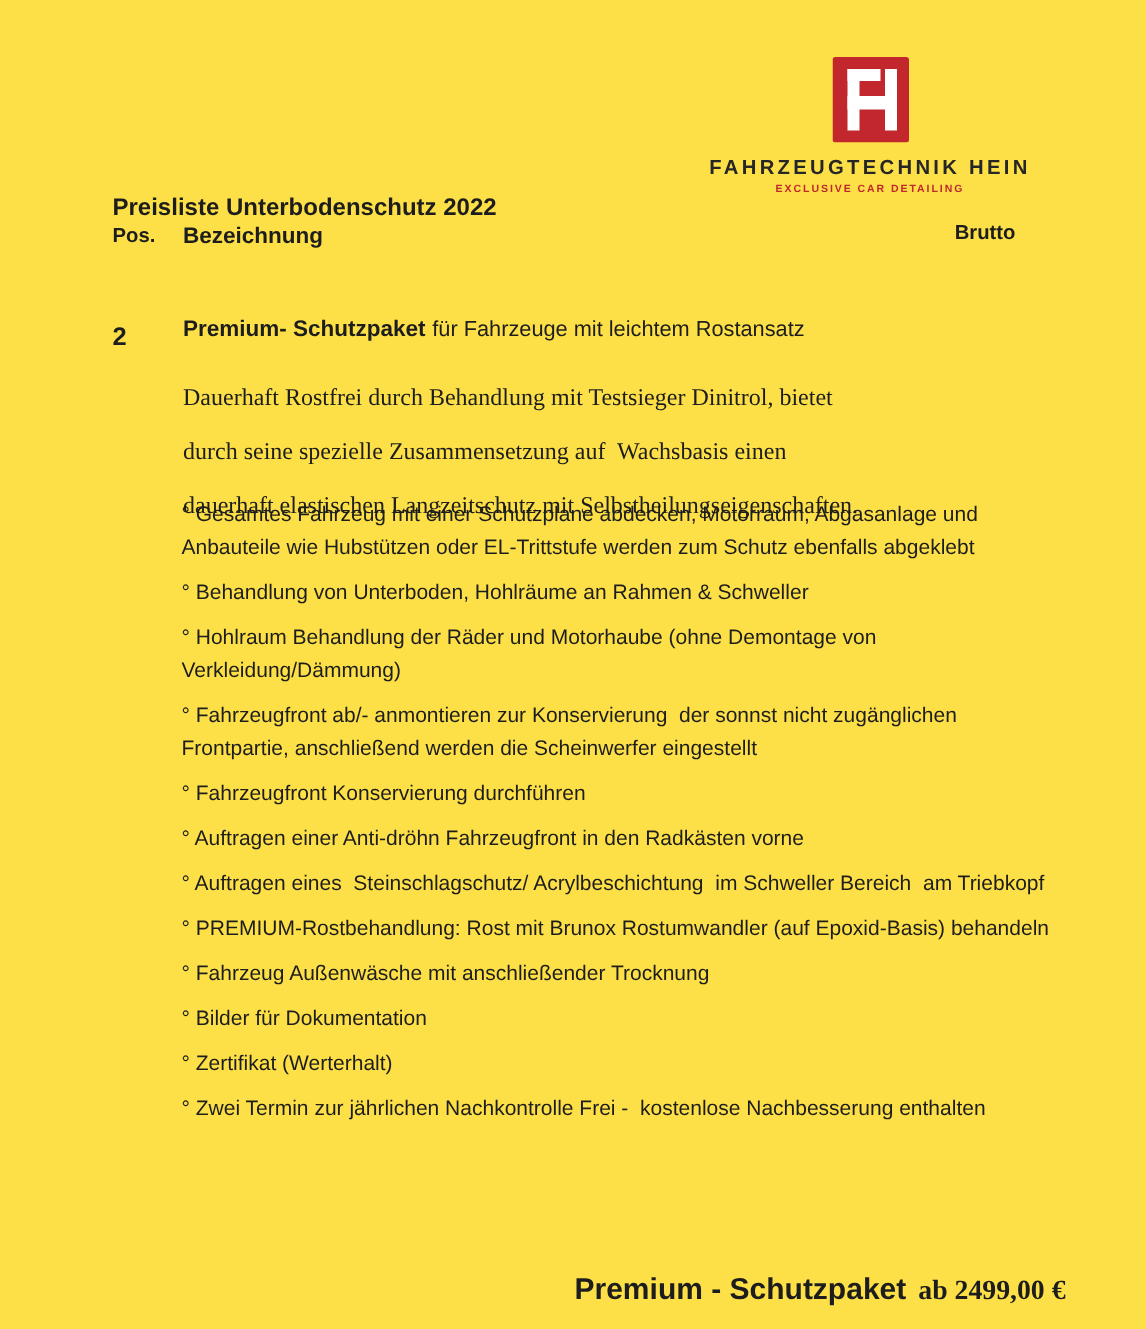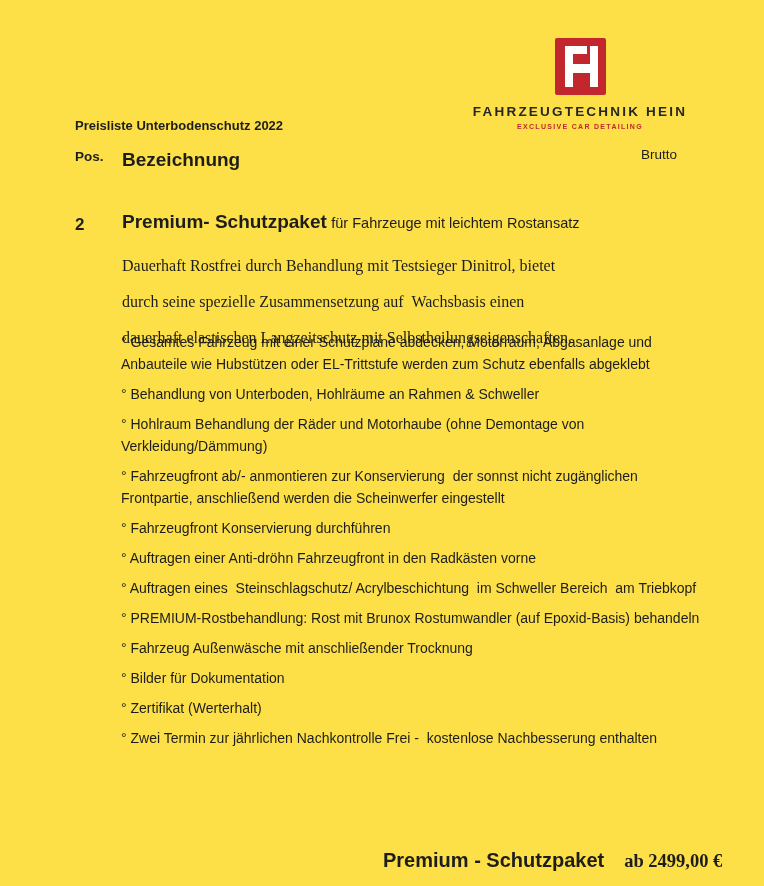--- a/index.html
+++ b/index.html
@@ -29,29 +29,29 @@
   .brand-tagline {
     margin-top: 4px;
     font-weight: 700;
     font-size: 7px;
     letter-spacing: 1.3px;
     color: #c1272d;
     white-space: nowrap;
   }
 
   
-  .doc-title { position: absolute; left: 75px; top: 118px; font-size: 13px; font-weight: 700; }
+  .doc-title { position: absolute; left: 75px; top: 130px; font-size: 16px; font-weight: 700; }
   .col-pos    { position: absolute; left: 75px;  top: 149px; font-size: 13.5px; font-weight: 700; }
-  .col-bez    { position: absolute; left: 122px; top: 149px; font-size: 19px; font-weight: 700; }
-  .col-brutto { position: absolute; right: 87px; top: 147px; font-size: 13.5px; font-weight: 400; }
+  .col-bez    { position: absolute; left: 122px; top: 149px; font-size: 15px; font-weight: 700; }
+  .col-brutto { position: absolute; right: 87px; top: 147px; font-size: 13.5px; font-weight: 700; }
 
   
   .pkg-pos   { position: absolute; left: 75px;  top: 215px; font-size: 17px; font-weight: 700; }
   .pkg-title { position: absolute; left: 122px; top: 211px; white-space: nowrap; }
-  .pkg-name  { font-size: 19px; font-weight: 700; }
+  .pkg-name  { font-size: 15px; font-weight: 700; }
   .pkg-sub   { font-size: 14.5px; font-weight: 400; }
 
   
   .pkg-desc {
     position: absolute;
     left: 122px; top: 248px;
     width: 585px;
     font-size: 16px;
     line-height: 36px;
     white-space: pre-wrap;
@@ -67,21 +67,21 @@
     white-space: pre-wrap;
   }
 
   
   .price-line { position: absolute; left: 383px; top: 849px; white-space: nowrap; }
   .price-label { font-size: 20px; font-weight: 700; }
   .price-value {
     font-family: "Liberation Serif", serif;
     font-size: 18.5px;
     font-weight: 700;
-    margin-left: 20px;
+    margin-left: 8px;
   }
 </style>
 </head>
 <body>
 
 <div class="page">
 
   <div class="brand">
     <svg class="brand-logo" width="51" height="57" viewBox="0 0 51 57" aria-hidden="true">
       <rect x="0" y="0" width="51" height="57" rx="2" fill="#c1272d"></rect>

